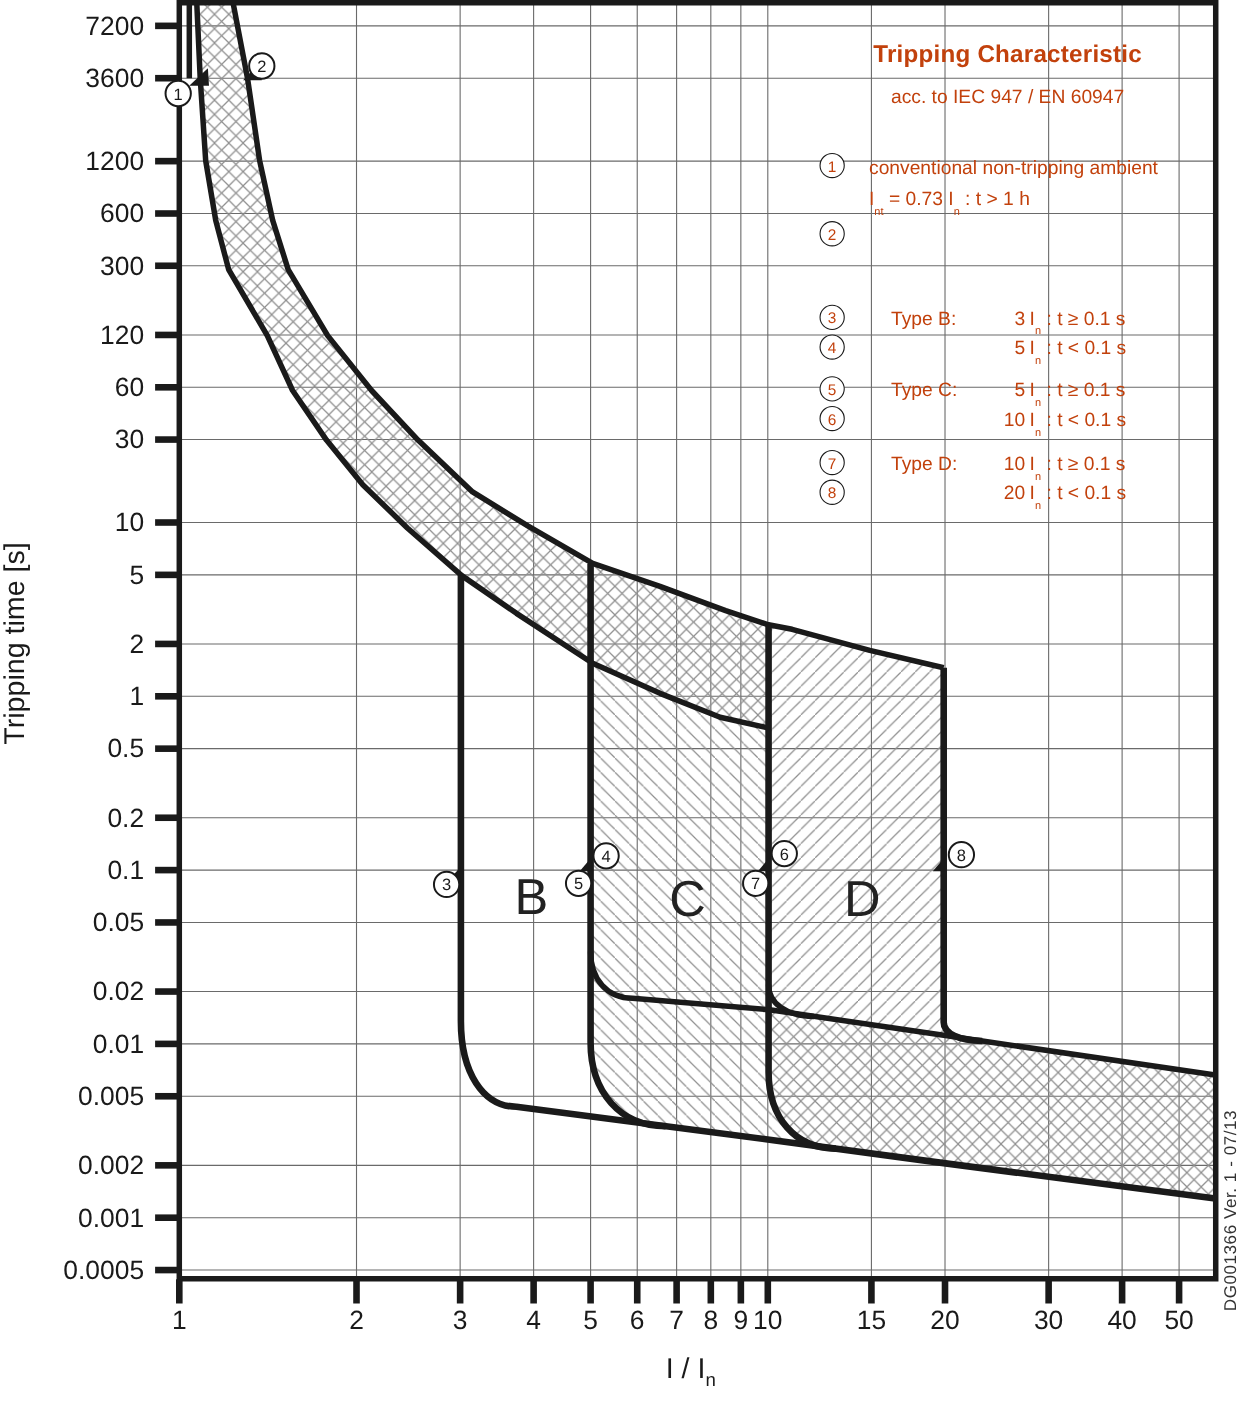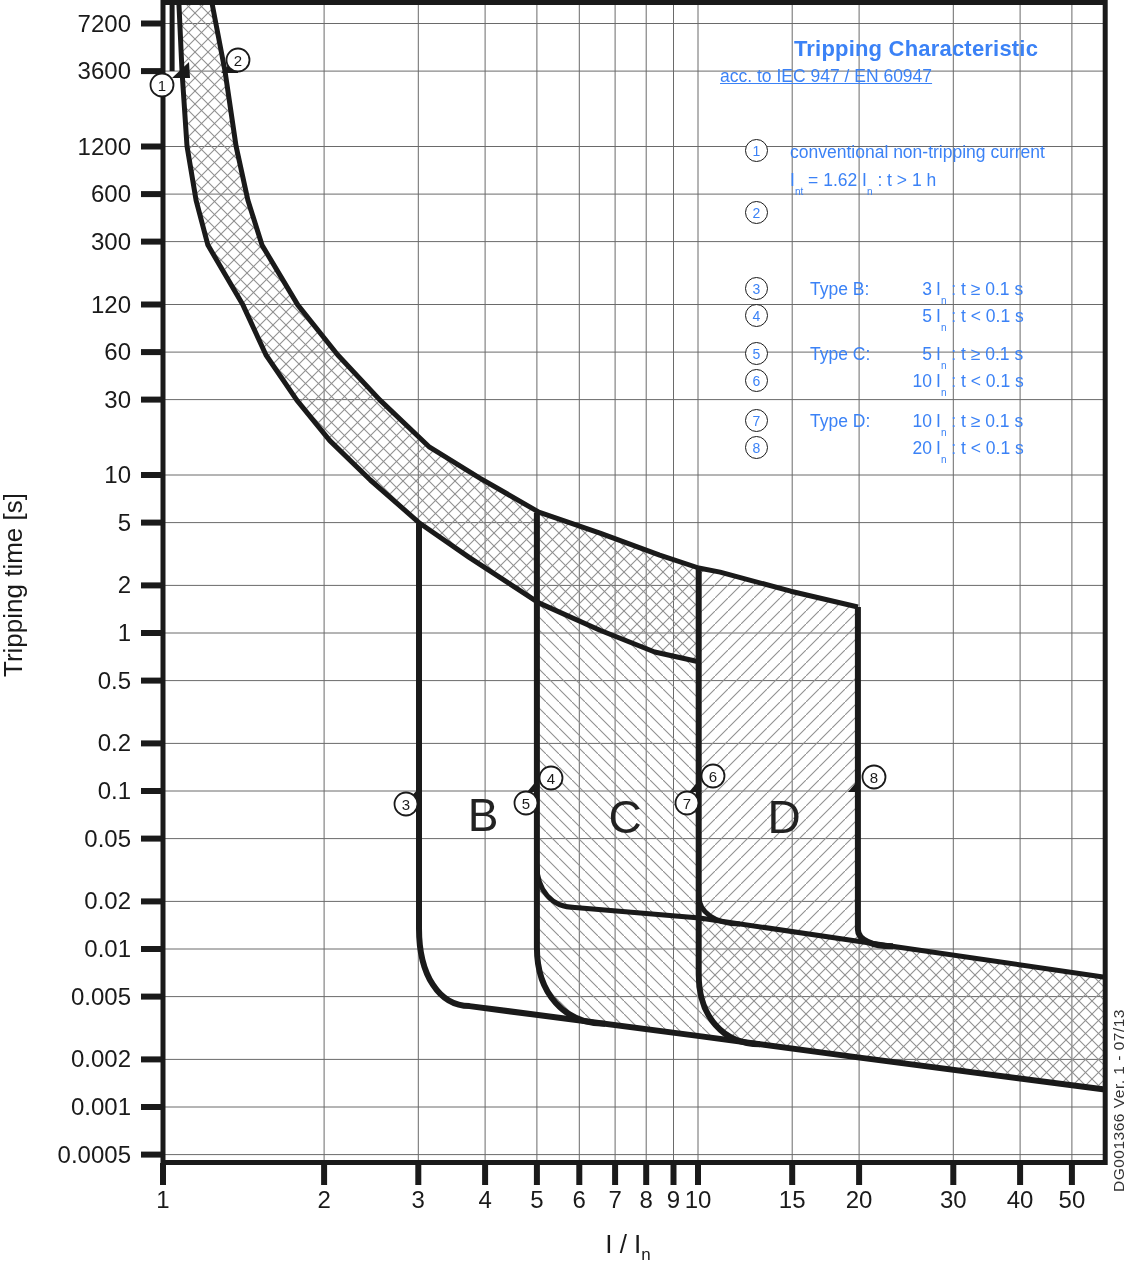--- a/index.html
+++ b/index.html
@@ -1,21 +1,21 @@
 <!DOCTYPE html>
 <html><head>
 <meta charset="utf-8">
 <style>
   html,body{margin:0;padding:0;background:#fff;}
   .stage{position:relative;width:1130px;height:1280px;background:#fff;overflow:hidden;
-         font-family:"Liberation Sans", sans-serif;color:#3b82f6;}
+         font-family:"Liberation Sans", sans-serif;color:#c2410c;}
   svg{position:absolute;left:0;top:0;}
   .legend{position:absolute;left:720px;top:36px;width:392px;}
   .lg-title{text-align:center;font-size:22px;font-weight:bold;letter-spacing:.2px;}
-  .lg-sub{font-size:17.5px;margin-top:4px;text-decoration:underline;}
+  .lg-sub{text-align:center;font-size:17.5px;margin-top:16px;}
   .lg-item{position:absolute;left:0;width:392px;}
   .circ{box-sizing:border-box;display:inline-flex;align-items:center;justify-content:center;
         width:23px;height:23px;border:1.8px solid #1a1a1a;border-radius:50%;
         font-size:14px;background:#fff;}
   .lg-circcol{position:absolute;left:25px;top:1px;display:flex;flex-direction:column;gap:4px;}
   .lg-lines{margin-left:70px;font-size:17.5px;line-height:28px;}
   .lg-row{display:flex;height:27px;line-height:27px;font-size:17.5px;}
   .lg-rows{margin-left:70px;}
   .tlabel{width:92px;margin-left:20px;}
   .num{width:30px;text-align:right;margin-right:4px;}
@@ -206,22 +206,22 @@
 
   <div class="legend">
     <div class="lg-title">Tripping Characteristic</div>
     <div class="lg-sub">acc. to IEC 947 / EN 60947</div>
     <div>
         <div class="lg-item" style="top: 102px;">
           <div class="lg-circcol">
             <span class="circ">1</span>
           </div>
           <div class="lg-lines">
-            <div><span>conventional non-tripping current</span></div>
-            <div><span>I</span><sub class="s">nt</sub><span>  = 1.62 I</span><sub class="s">n</sub><span> :  t &gt; 1 h</span></div>
+            <div><span>conventional non-tripping ambient</span></div>
+            <div><span>I</span><sub class="s">nt</sub><span>  = 0.73 I</span><sub class="s">n</sub><span> :  t &gt; 1 h</span></div>
           </div>
         </div>
         <div class="lg-item" style="top: 164px;">
           <div class="lg-circcol">
             <span class="circ">2</span>
           </div>
         </div>
         <div class="lg-item" style="top: 240px;">
           <div class="lg-circcol">
             <span class="circ">3</span>

